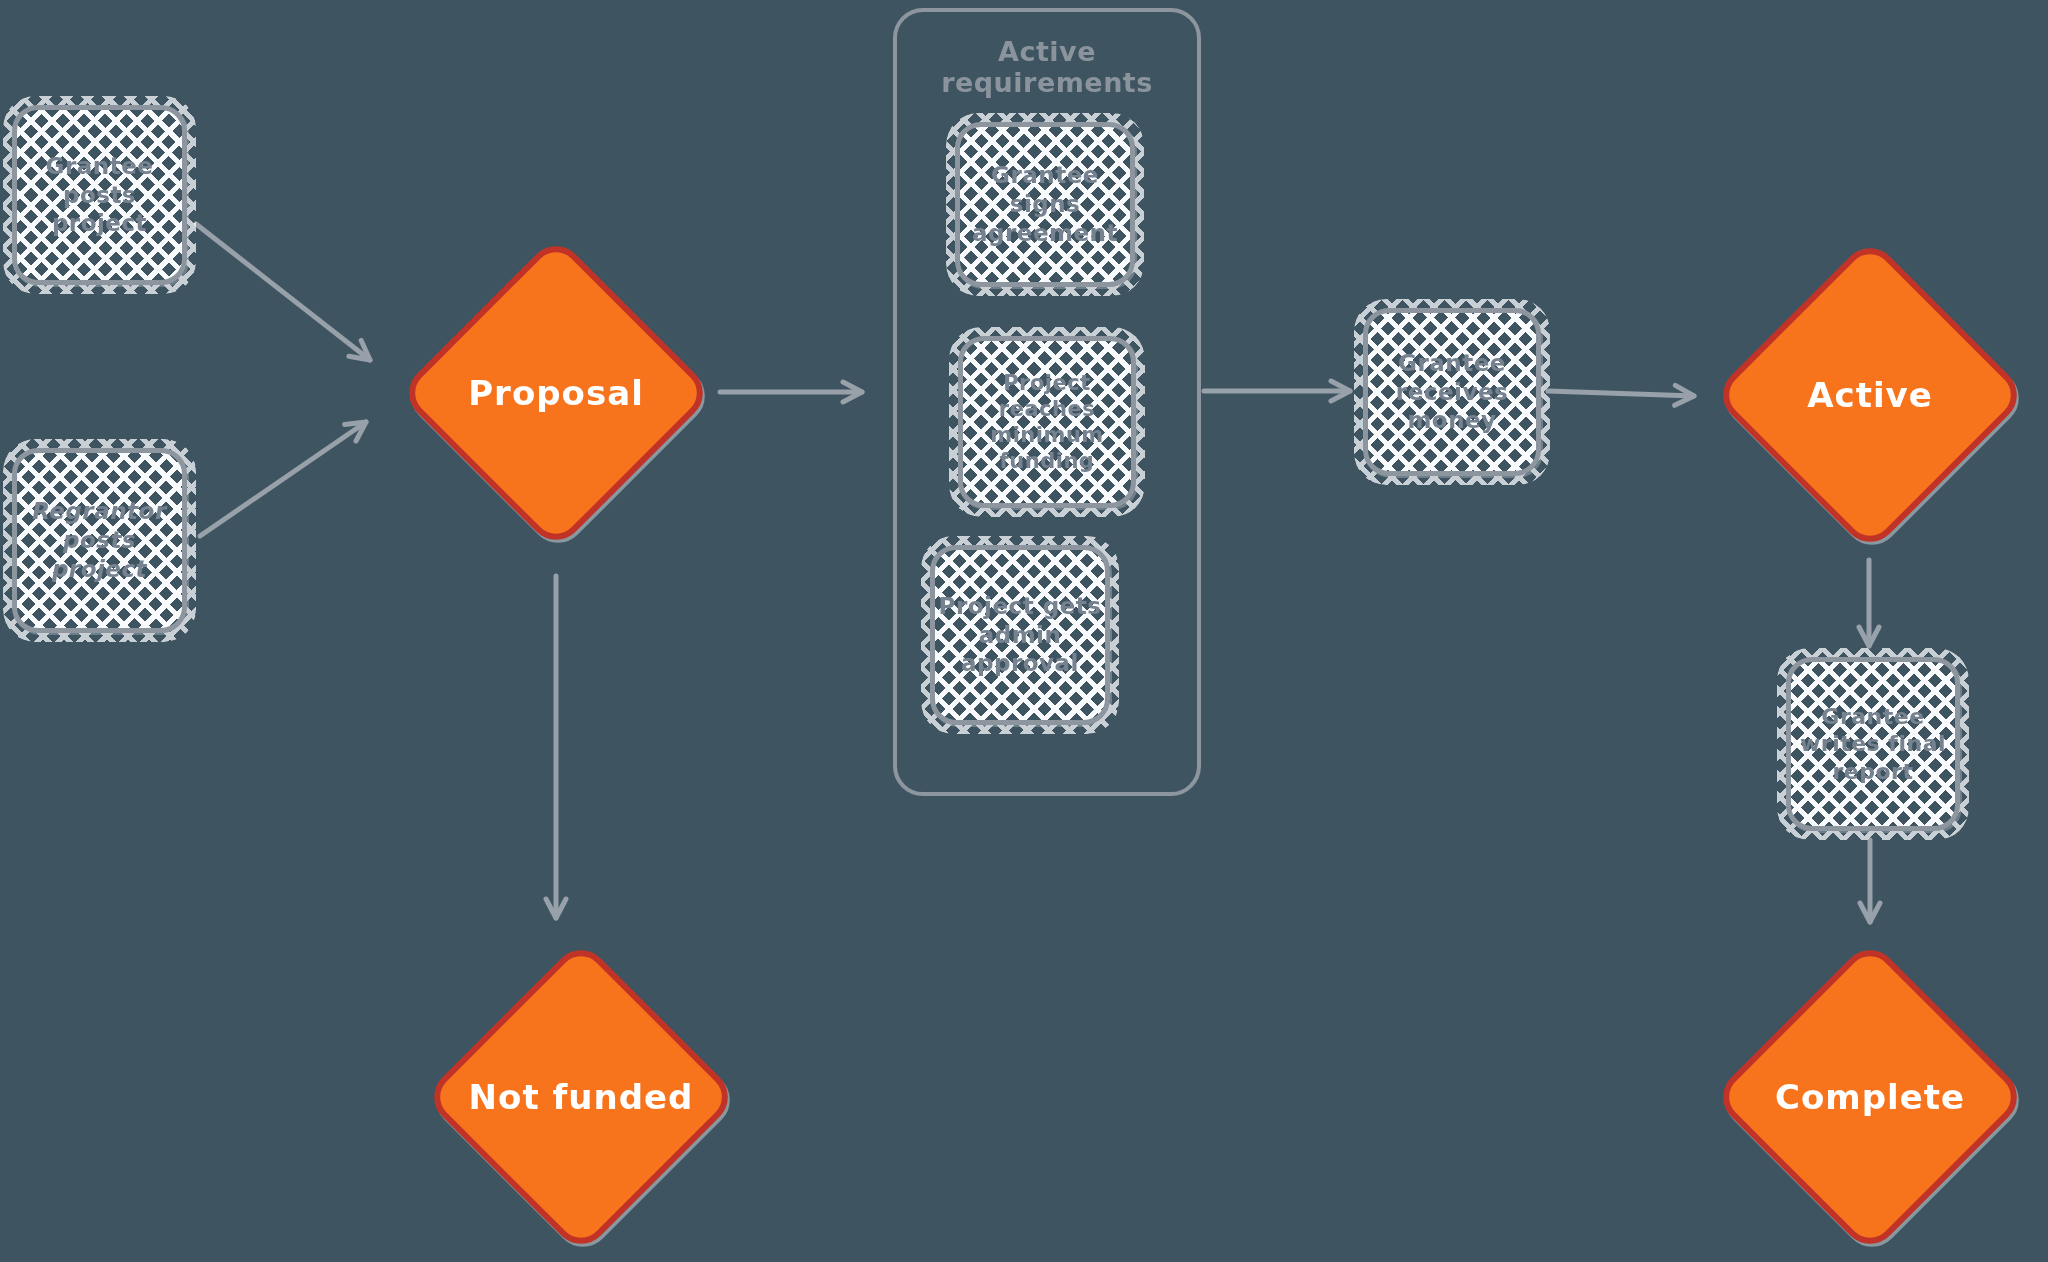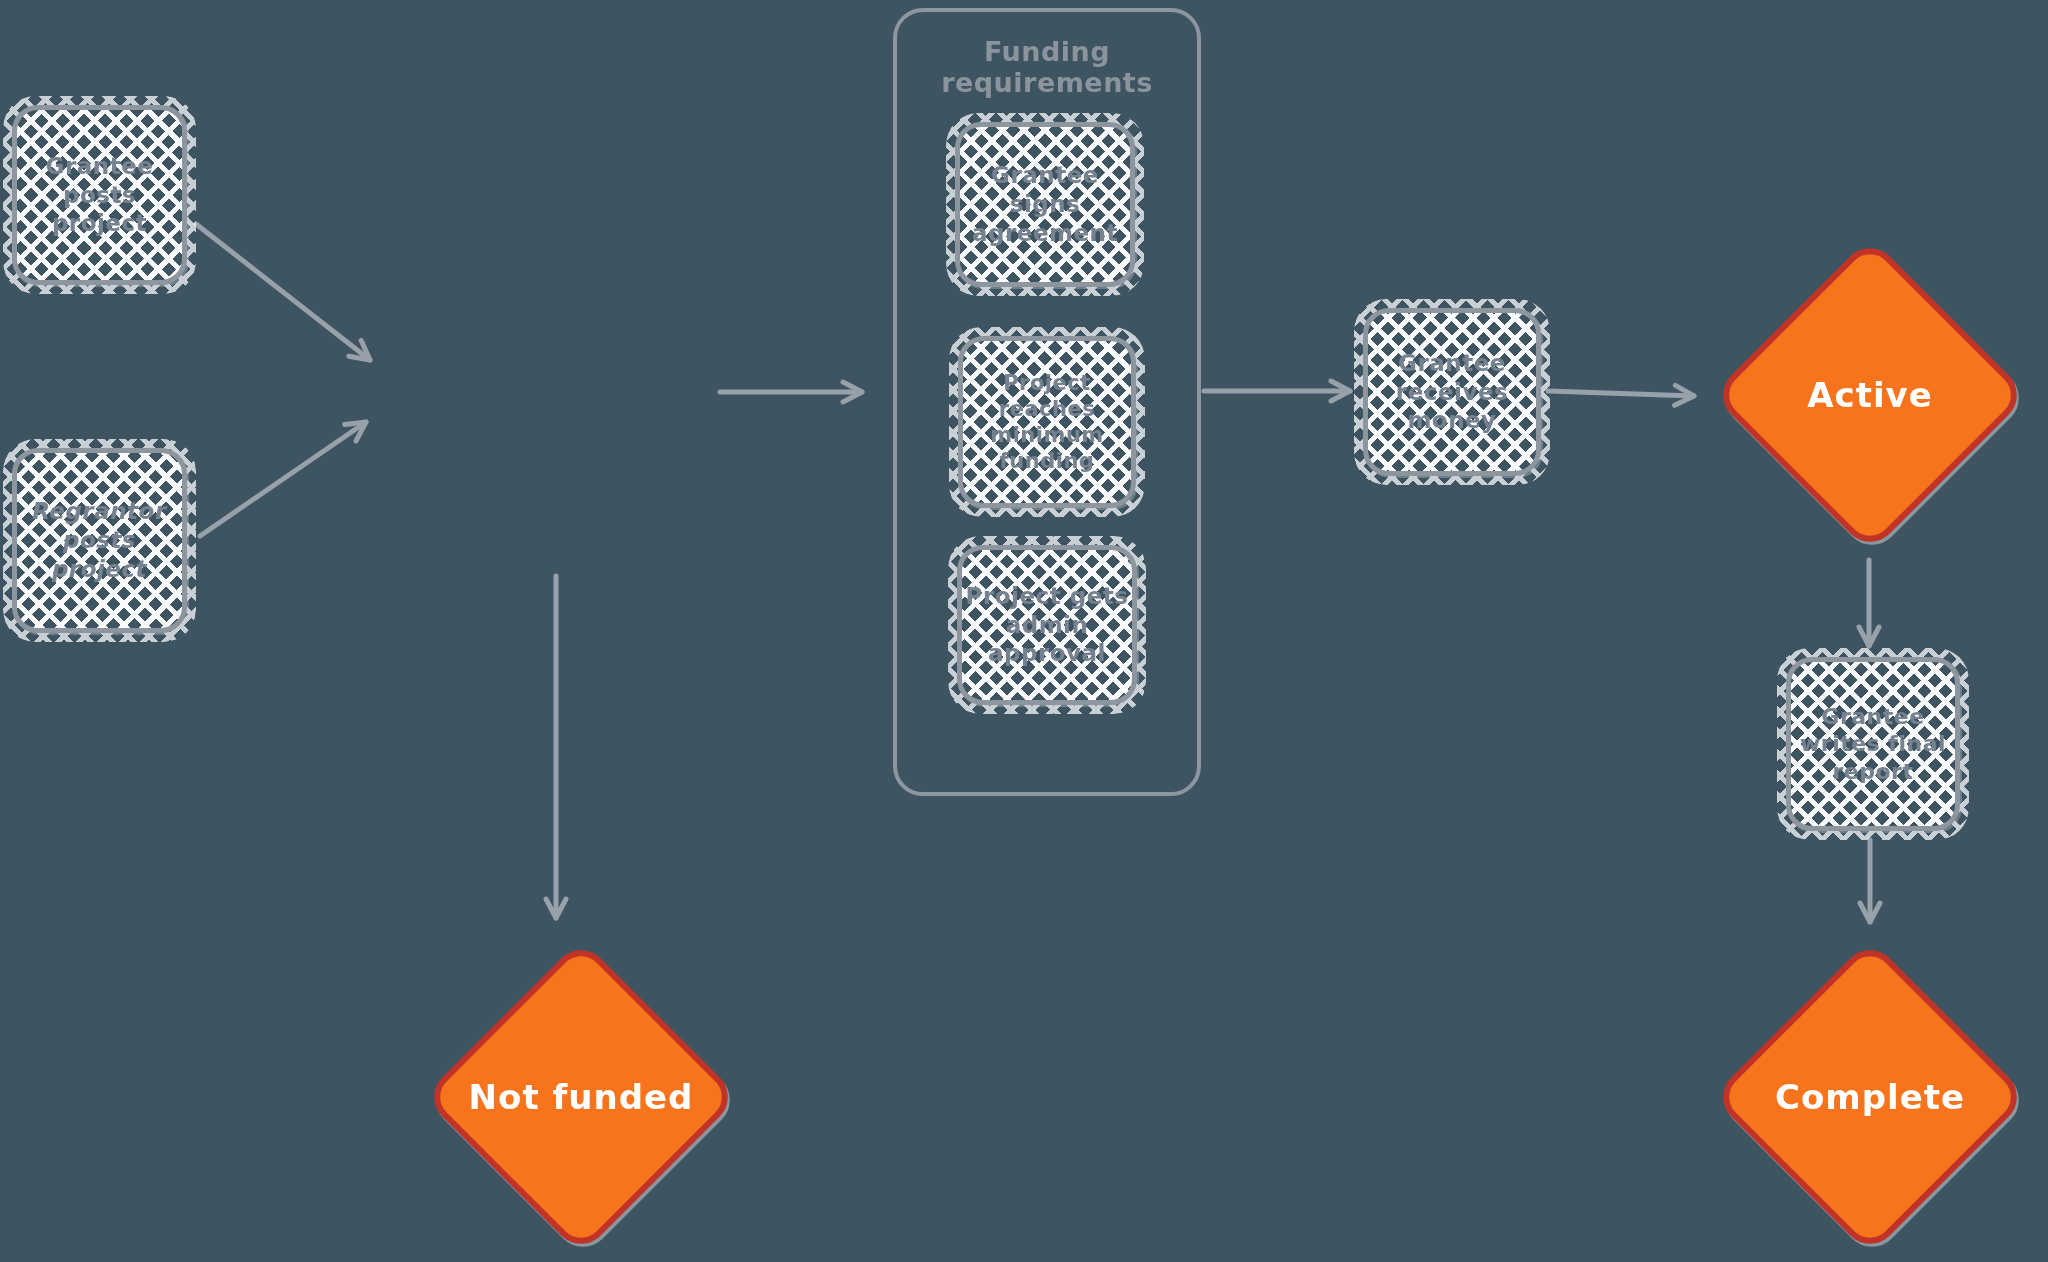--- a/index.html
+++ b/index.html
@@ -135,21 +135,21 @@
     <line x1="200" y1="536" x2="366" y2="422" marker-end="url(#ah)"></line>
     <line x1="720" y1="392" x2="862" y2="392" marker-end="url(#ah)"></line>
     <line x1="556" y1="576" x2="556" y2="918" marker-end="url(#ah)"></line>
     <line x1="1204" y1="391" x2="1350" y2="391" marker-end="url(#ah)"></line>
     <line x1="1548" y1="391" x2="1694" y2="396" marker-end="url(#ah)"></line>
     <line x1="1869" y1="560" x2="1869" y2="646" marker-end="url(#ah)"></line>
     <line x1="1870" y1="840" x2="1870" y2="922" marker-end="url(#ah)"></line>
   </svg>
 
   <div class="group-frame">
-    <div class="group-title">Funding requirements</div>
+    <div class="group-title">Active requirements</div>
   </div>
 
   <div class="hatch-box" style="left:12px; top:105px; width:175px; height:180px;">
     <div class="hatch-spill"></div>
     <div class="hatch-body"></div>
     <span class="hatch-label">Grantee
 posts
 project</span>
   </div>
 
@@ -171,21 +171,21 @@
 
   <div class="hatch-box" style="left:958px; top:336px; width:178px; height:172px;">
     <div class="hatch-spill"></div>
     <div class="hatch-body"></div>
     <span class="hatch-label" style="font-size:21px;">Project
 reaches
 minimum
 funding</span>
   </div>
 
-  <div class="hatch-box" style="left:957px; top:545px; width:180px; height:160px;">
+  <div class="hatch-box" style="left:930px; top:545px; width:180px; height:180px;">
     <div class="hatch-spill"></div>
     <div class="hatch-body"></div>
     <span class="hatch-label">Project gets
 admin
 approval</span>
   </div>
 
   <div class="hatch-box" style="left:1363px; top:308px; width:178px; height:168px;">
     <div class="hatch-spill"></div>
     <div class="hatch-body"></div>
@@ -195,20 +195,24 @@
   </div>
 
   <div class="hatch-box" style="left:1786px; top:657px; width:174px; height:174px;">
     <div class="hatch-spill"></div>
     <div class="hatch-body"></div>
     <span class="hatch-label" style="font-size:22px;">Grantee
 writes final
 report</span>
   </div>
 
+  <div class="diamond" style="left:444px; top:281px;">
+    <div class="diamond-shape"></div>
+    <span class="diamond-label">Proposal</span>
+  </div>
 
   <div class="diamond" style="left:469px; top:985px;">
     <div class="diamond-shape"></div>
     <span class="diamond-label">Not funded</span>
   </div>
 
   <div class="diamond" style="left:1758px; top:985px;">
     <div class="diamond-shape"></div>
     <span class="diamond-label">Complete</span>
   </div>

